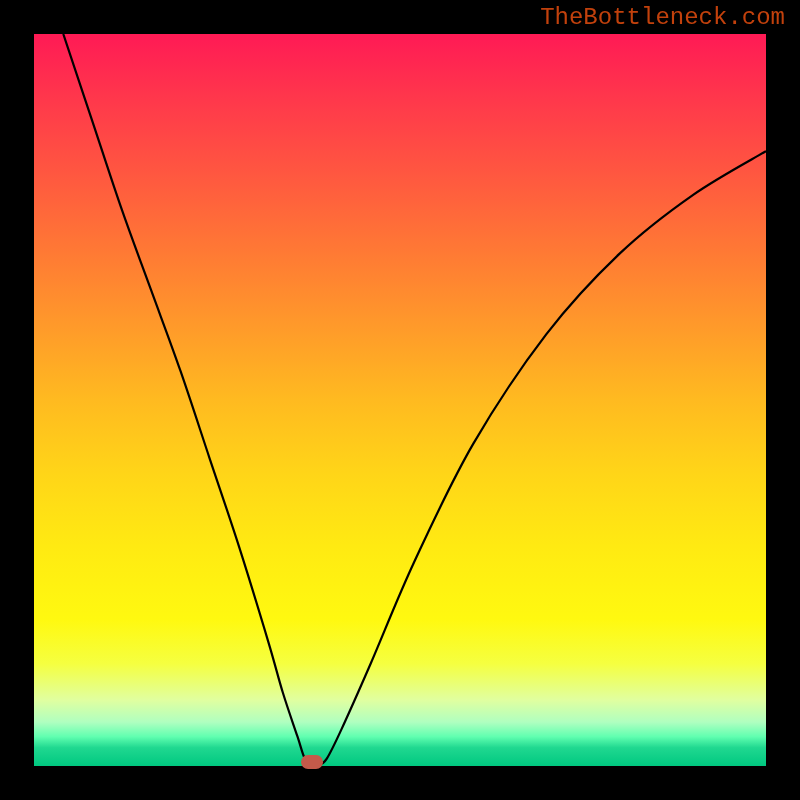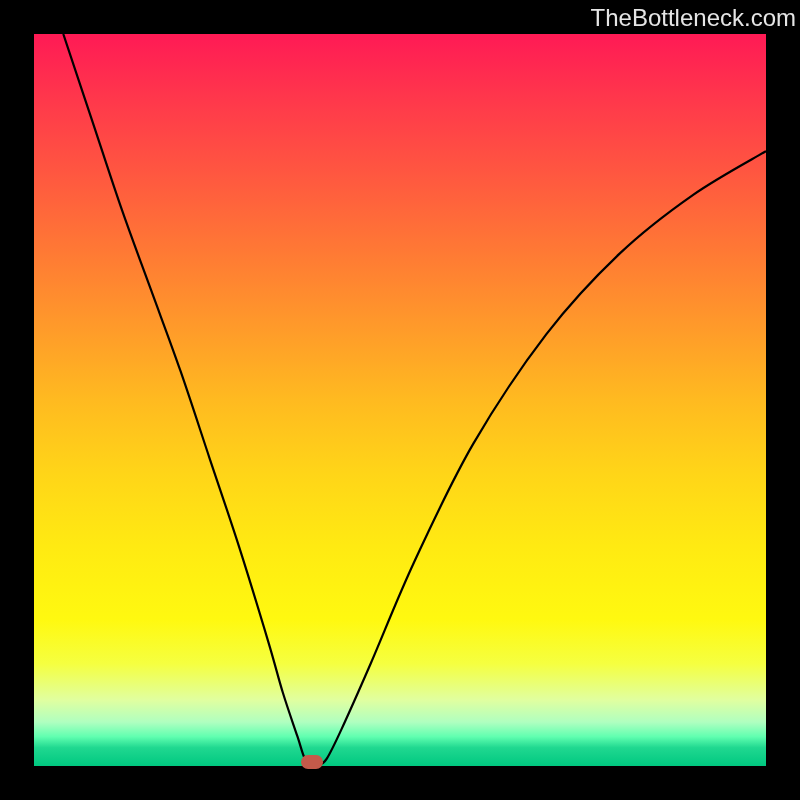--- a/index.html
+++ b/index.html
@@ -7,25 +7,26 @@
     width: 800px;
     height: 800px;
     background: #000000;
     position: relative;
     font-family: Arial, sans-serif;
     overflow: hidden;
   }
   .watermark {
     position: absolute;
     top: 4px;
-    right: 4px;
-    color: #e5e5e5;
+    right: 15px;
+    color: #c2410c;
     font-size: 24px;
     font-weight: 500;
     z-index: 10;
+    font-family: Liberation Mono, monospace;
   }
   .plot-area {
     position: absolute;
     left: 34px;
     top: 34px;
     width: 732px;
     height: 732px;
     background: linear-gradient(to bottom,
       #ff1a55 0%,
       #ff3b4a 10%,

